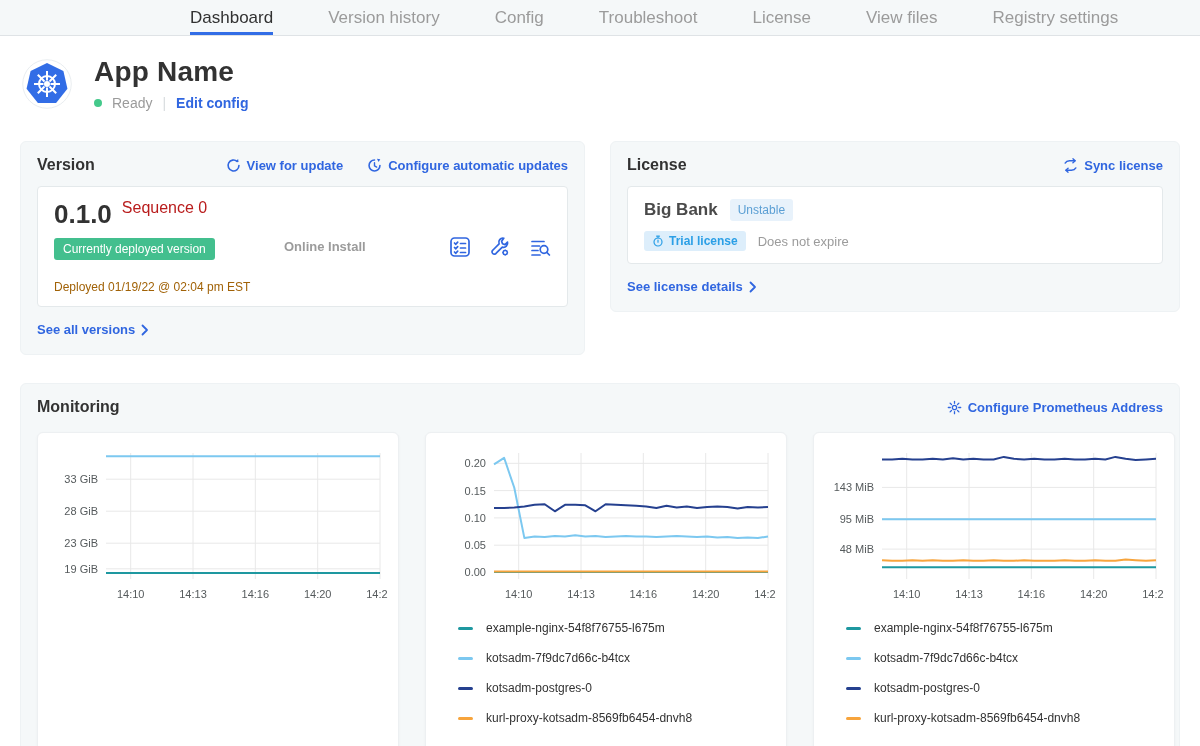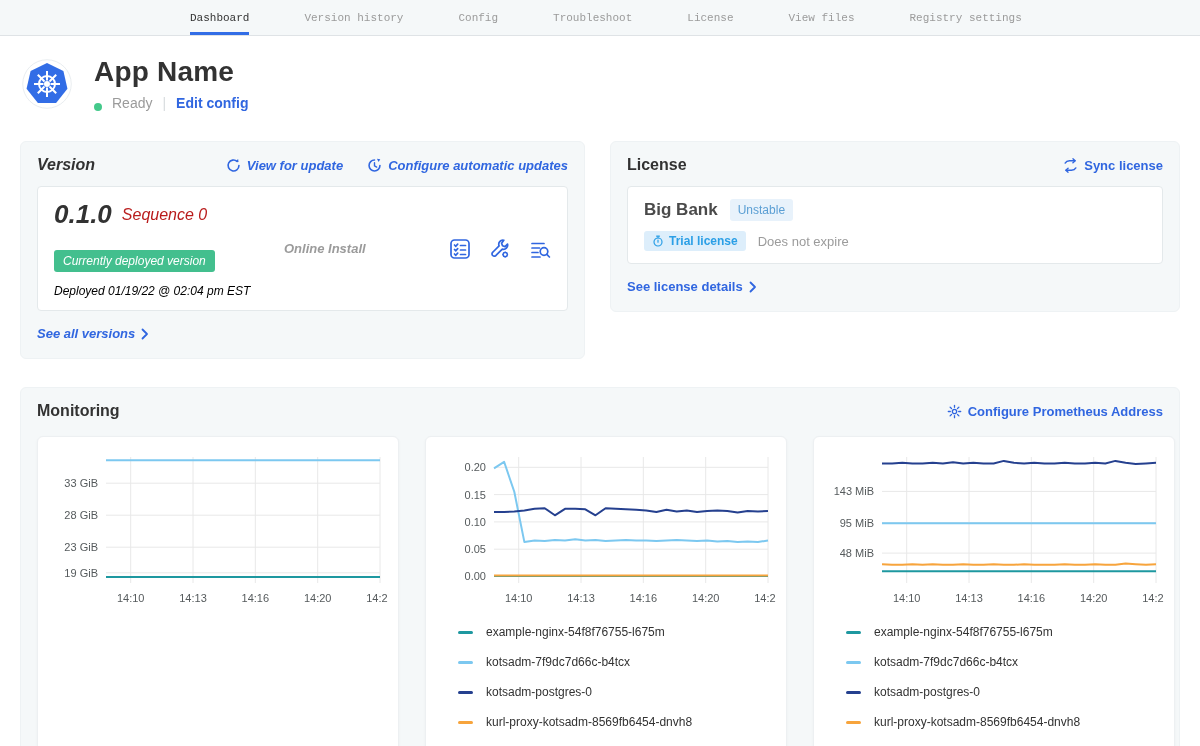--- a/index.html
+++ b/index.html
@@ -8,49 +8,49 @@
     width:1200px; height:746px;
     font-family:"Liberation Sans", sans-serif;
     background:#ffffff; color:#323232; overflow:hidden;
   }
   
   .topnav {
     height:36px; background:#f5f8f9; border-bottom:1px solid #dfe3e6;
     display:flex; align-items:stretch; padding-left:190px; gap:55px;
   }
   .tab {
-    display:flex; align-items:center; font-size:11px; color:#9b9b9b;
-    border-bottom:3px solid transparent; padding-top:3px; cursor:pointer; white-space:nowrap;font-family:Liberation Mono, monospace;
+    display:flex; align-items:center; font-size:17px; color:#9b9b9b;
+    border-bottom:3px solid transparent; padding-top:3px; cursor:pointer; white-space:nowrap;
   }
   .tab.active { color:#323232; font-weight:500; border-bottom-color:#326de6; }
   
   .app-header { display:flex; align-items:center; gap:22px; padding:20px 22px 0 22px; }
   .app-title { font-size:28px; font-weight:bold; margin:0; color:#323232; letter-spacing:.2px; }
-  .status-row { display:flex; align-items:flex-end; gap:10px; margin-top:7px; font-size:14px; }
+  .status-row { display:flex; align-items:center; gap:10px; margin-top:7px; font-size:14px; }
   .status-dot { width:8px; height:8px; border-radius:50%; background:#44c98b; }
   .status-text { color:#9b9b9b; }
   .v-divider { color:#d7dcde; }
   .blue-link { color:#3066e0; font-weight:bold; font-size:13px; display:inline-flex; align-items:center; gap:6px; cursor:pointer; text-decoration:none; white-space:nowrap; }
   .blue-link.md { font-size:14px; }
   
   .cards-row { display:flex; gap:25px; padding:0 20px; margin-top:30px; align-items:flex-start; }
   .panel { background:#f5f8f9; border:1px solid #eef2f4; border-radius:6px; padding:14px 16px 16px 16px; }
-  .panel-version { width:565px;font-style:italic; }
+  .panel-version { width:565px; }
   .panel-license { flex:1; }
   .panel-head { display:flex; align-items:center; justify-content:space-between; }
   .panel-title { font-size:16px; font-weight:bold; color:#323232; }
   .panel-links { display:flex; gap:24px; }
   .inner-card { background:#ffffff; border:1px solid #e4e9eb; border-radius:4px; margin-top:12px; padding:12px 16px; }
   .version-inner { display:flex; align-items:center; }
   .version-left { min-width:218px; }
-  .version-number-row { display:flex; align-items:center; gap:10px; }
+  .version-number-row { display:flex; align-items:flex-start; gap:10px; }
   .version-number { font-size:26px; font-weight:bold; color:#323232; }
   .sequence { font-size:16px; color:#b91c1c; }
-  .deployed-badge { display:inline-block; margin-top:20px; background:#43bf8e; color:#ffffff; font-size:12px; padding:4px 9px; border-radius:3px; }
-  .deployed-at { margin-top:12px; font-size:12px; color:#000000; }
+  .deployed-badge { display:inline-block; margin-top:8px; background:#43bf8e; color:#ffffff; font-size:12px; padding:4px 9px; border-radius:3px; }
+  .deployed-at { margin-top:20px; font-size:12px; color:#a16207; }
   .install-type { flex:1; padding-left:12px; font-size:13px; font-weight:bold; color:#9b9b9b; }
   .version-icons { display:flex; gap:18px; color:#3066e0; align-items:center; }
   .version-icons .icon-btn { cursor:pointer; display:flex; }
   .see-link { margin-top:13px; }
   
   .license-row1 { display:flex; align-items:center; gap:12px; }
   .license-name { font-size:17px; font-weight:bold; color:#4a4a4a; }
   .channel-badge { background:#e8f2fb; color:#5b9fd4; font-size:12px; padding:4px 8px; border-radius:3px; }
   .license-row2 { display:flex; align-items:center; gap:12px; margin-top:10px; }
   .trial-badge { background:#ddeefb; color:#2b9fe6; font-size:12px; font-weight:bold; padding:3px 8px; border-radius:3px; display:inline-flex; align-items:center; gap:5px; }

